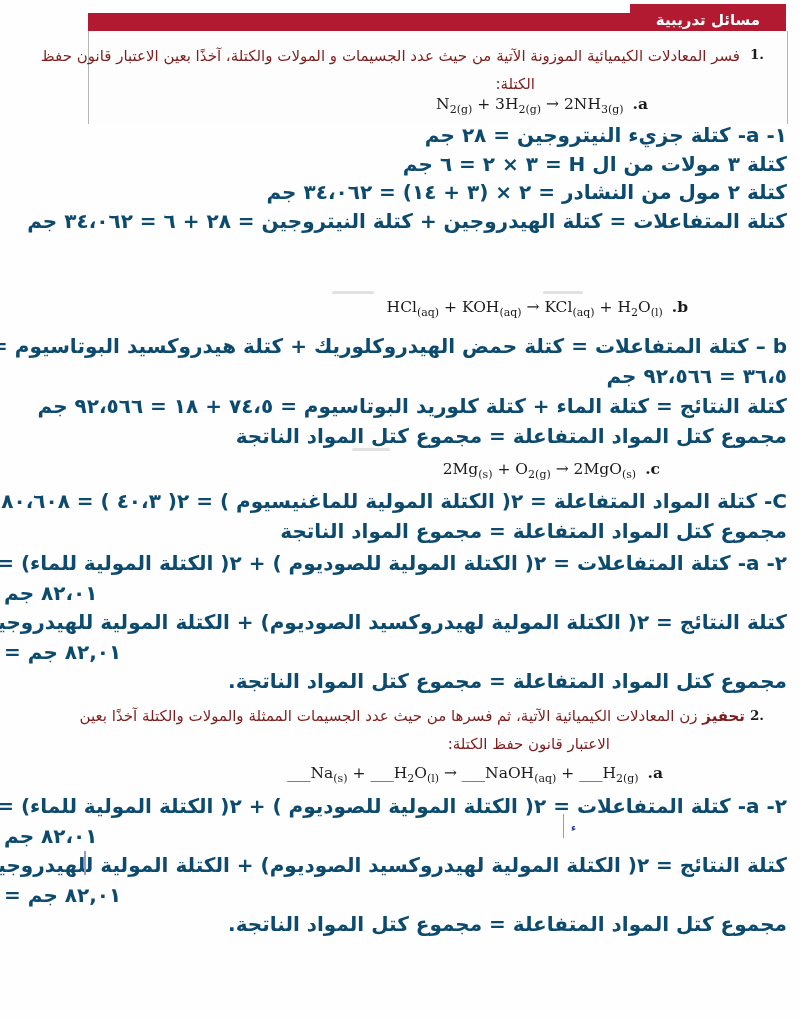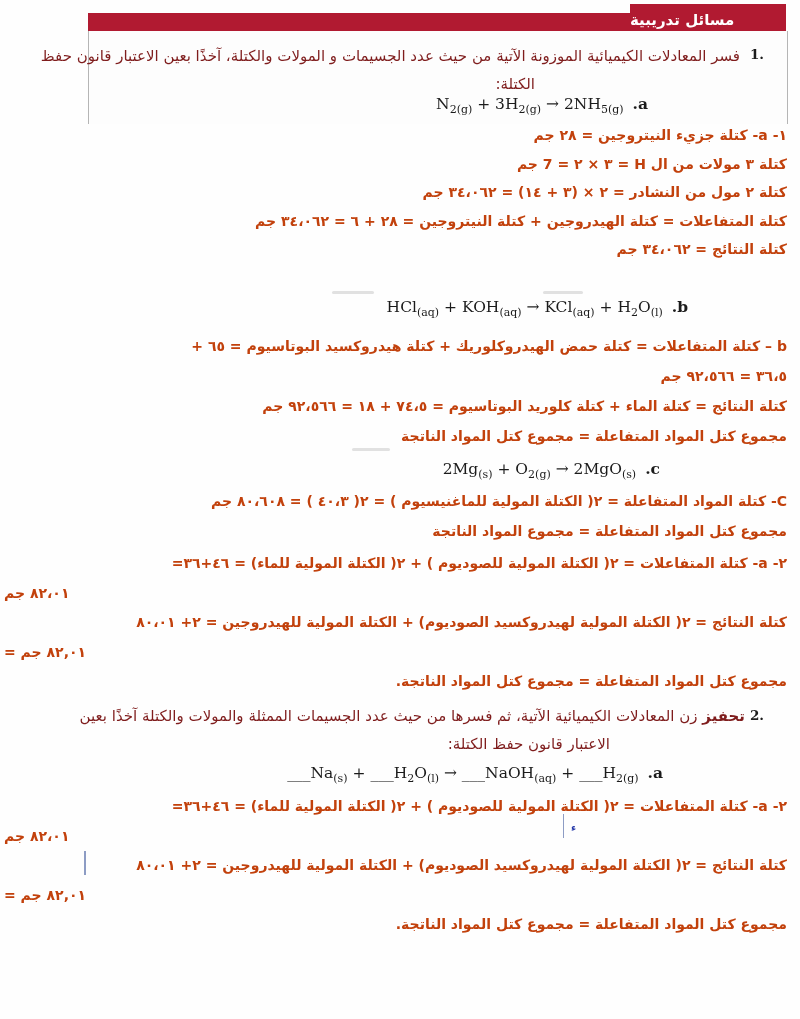--- a/index.html
+++ b/index.html
@@ -1,34 +1,34 @@
 <!DOCTYPE html>
 <html lang="ar"><head>
 <meta charset="utf-8">
 <style>
   html,body{margin:0;padding:0;}
   body{width:800px;height:1019px;background:#ffffff;font-family:"DejaVu Sans",sans-serif;position:relative;overflow:hidden;}
   .page{position:absolute;inset:0;background:#fefefe;}
   
   .redbar{position:absolute;left:88px;right:14px;top:13px;height:18px;background:#b11a31;}
-  .redtab{position:absolute;right:14px;top:4px;width:156px;height:31px;background:#b11a31;display:flex;align-items:center;justify-content:flex-start;}
+  .redtab{position:absolute;right:14px;top:4px;width:156px;height:31px;background:#b11a31;display:flex;align-items:center;justify-content:center;}
   .redtab span{color:#ffffff;font-weight:bold;font-size:15px;}
   
   .qbox{position:absolute;left:88px;top:31px;width:698px;height:93px;background:#fdfdfd;border-left:1px solid #b5b5b5;border-right:1px solid #b5b5b5;}
   .qnum{position:absolute;font-family:"DejaVu Serif",serif;font-weight:bold;font-size:13.5px;color:#1c1c1c;}
   .qtext{position:absolute;direction:rtl;color:#7f1d1d;font-size:15px;line-height:28px;white-space:nowrap;text-align:right;}
   .qline2-a{padding-left:0;padding-right:205px;}
   .qline2-b{padding-right:135px;}
   
   .eq{position:absolute;direction:ltr;font-family:"DejaVu Serif",serif;font-size:15.5px;color:#1b1b1b;white-space:nowrap;}
   .eq sub{font-size:11px;line-height:0;}
   .eq .lbl{font-weight:bold;margin-left:9px;}
   
   .ans-block{position:absolute;left:4px;right:13px;}
-  .ans-line{font-size:14px;font-weight:bold;color:#c2410c;white-space:nowrap;text-align:right;}
+  .ans-line{font-size:20px;font-weight:bold;color:#0c4a6e;white-space:nowrap;text-align:right;}
   .lh-a{line-height:28.6px;} .lh-b{line-height:30px;} .lh-c{line-height:29.6px;}
   .ans-line.align-left{text-align:left;}
   
   .caret{position:absolute;width:1.5px;background:#8d9cc4;}
   .tinymark{position:absolute;color:#2437a8;font-size:10px;font-weight:bold;}
   .smudge{position:absolute;height:3px;background:#d9d9d9;opacity:.8;border-radius:2px;}
 </style>
 </head>
 <body>
 
@@ -39,28 +39,27 @@
     <span>مسائل تدريبية</span>
   </div>
 
   <div class="qbox"></div>
   <div class="qnum" style="right:36px;top:46px;">1.</div>
   <div class="qtext" style="right:60px;left:95px;top:42px;">
     <div>فسر المعادلات الكيميائية الموزونة الآتية من حيث عدد الجسيمات و المولات والكتلة، آخذًا بعين الاعتبار قانون حفظ</div>
     <div class="qline2-a">الكتلة:</div>
   </div>
 
-  <div class="eq" style="right:152px;top:94px;">N<sub>2(g)</sub> + 3H<sub>2(g)</sub> → 2NH<sub>5(g)</sub><span class="lbl">.a</span></div>
+  <div class="eq" style="right:152px;top:94px;">N<sub>2(g)</sub> + 3H<sub>2(g)</sub> → 2NH<sub>3(g)</sub><span class="lbl">.a</span></div>
 
   <div class="ans-block lh-a" style="top:121px;">
       <div class="ans-line" dir="rtl">١- a- كتلة جزيء النيتروجين = ٢٨ جم</div>
-      <div class="ans-line" dir="rtl">كتلة ٣ مولات من ال H = ٣ × ٢ = 7 جم</div>
+      <div class="ans-line" dir="rtl">كتلة ٣ مولات من ال H = ٣ × ٢ = ٦ جم</div>
       <div class="ans-line" dir="rtl">كتلة ٢ مول من النشادر = ٢ × (٣ + ١٤) = ٣٤،٠٦٢ جم</div>
       <div class="ans-line" dir="rtl">كتلة المتفاعلات = كتلة الهيدروجين + كتلة النيتروجين = ٢٨ + ٦ = ٣٤،٠٦٢ جم</div>
-      <div class="ans-line" dir="rtl">كتلة النتائج = ٣٤،٠٦٢ جم</div>
     </div>
 
   <div class="eq" style="right:112px;top:297px;">HCl<sub>(aq)</sub> + KOH<sub>(aq)</sub> → KCl<sub>(aq)</sub> + H<sub>2</sub>O<sub>(l)</sub><span class="lbl">.b</span></div>
 
   <div class="ans-block lh-b" style="top:331px;">
       <div class="ans-line" dir="rtl">b – كتلة المتفاعلات = كتلة حمض الهيدروكلوريك + كتلة هيدروكسيد البوتاسيوم = ٦٥ +</div>
       <div class="ans-line" dir="ltr">٣٦،٥ = ٩٢،٥٦٦ جم</div>
       <div class="ans-line" dir="rtl">كتلة النتائج = كتلة الماء + كتلة كلوريد البوتاسيوم = ٧٤،٥ + ١٨ = ٩٢،٥٦٦ جم</div>
       <div class="ans-line" dir="rtl">مجموع كتل المواد المتفاعلة = مجموع كتل المواد الناتجة</div>
     </div>

